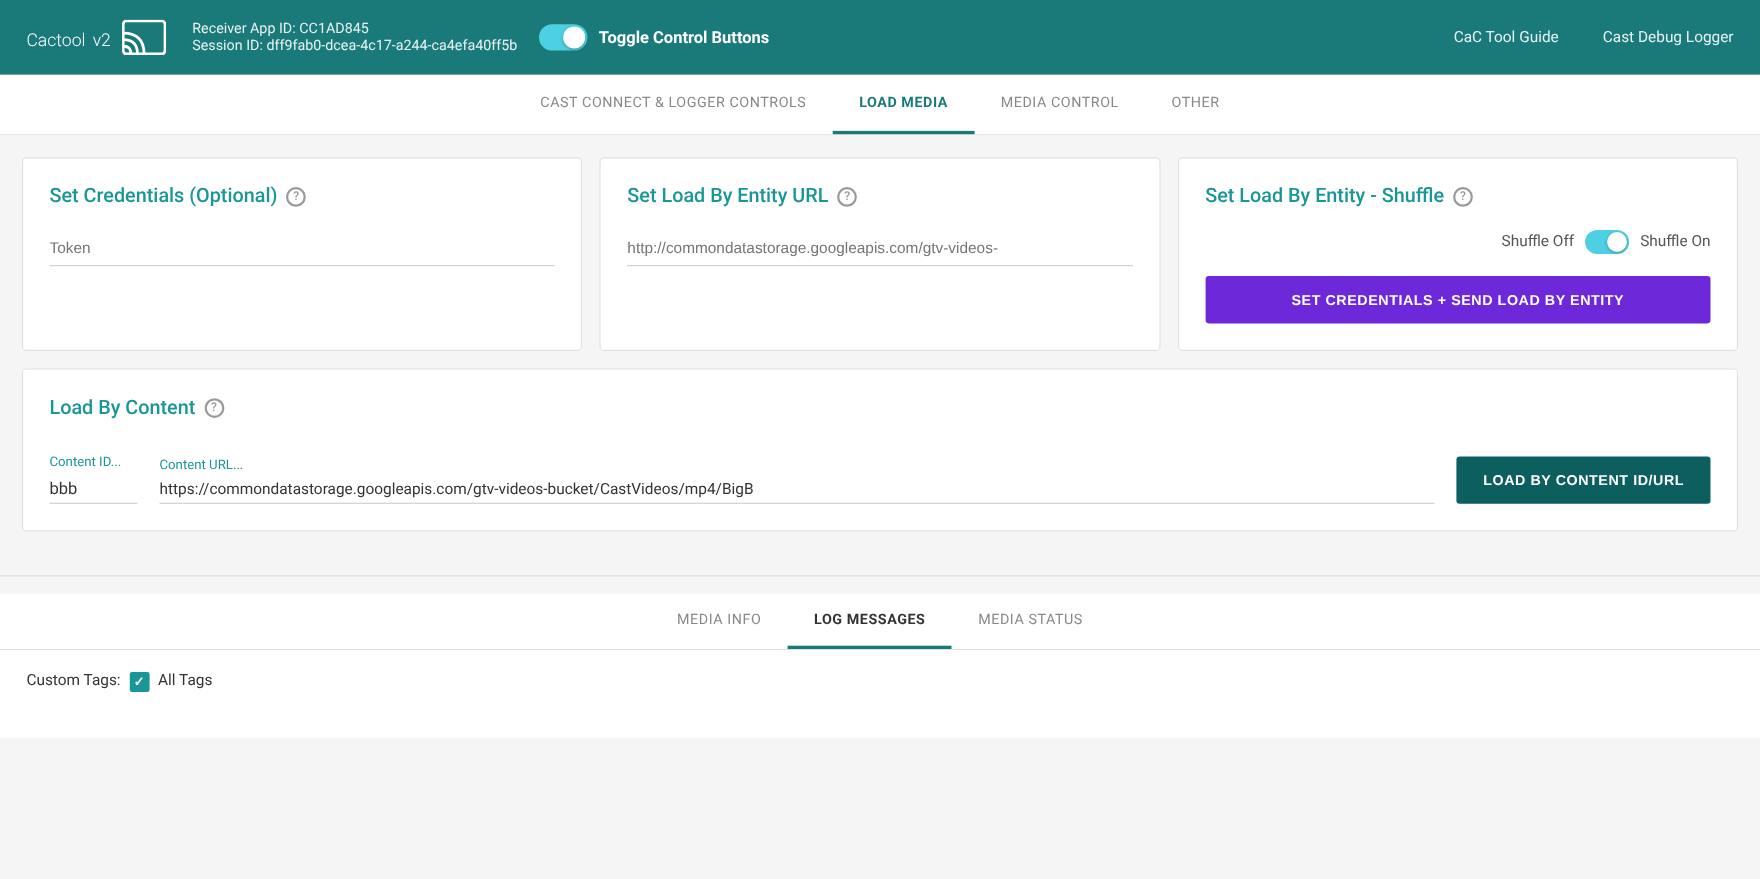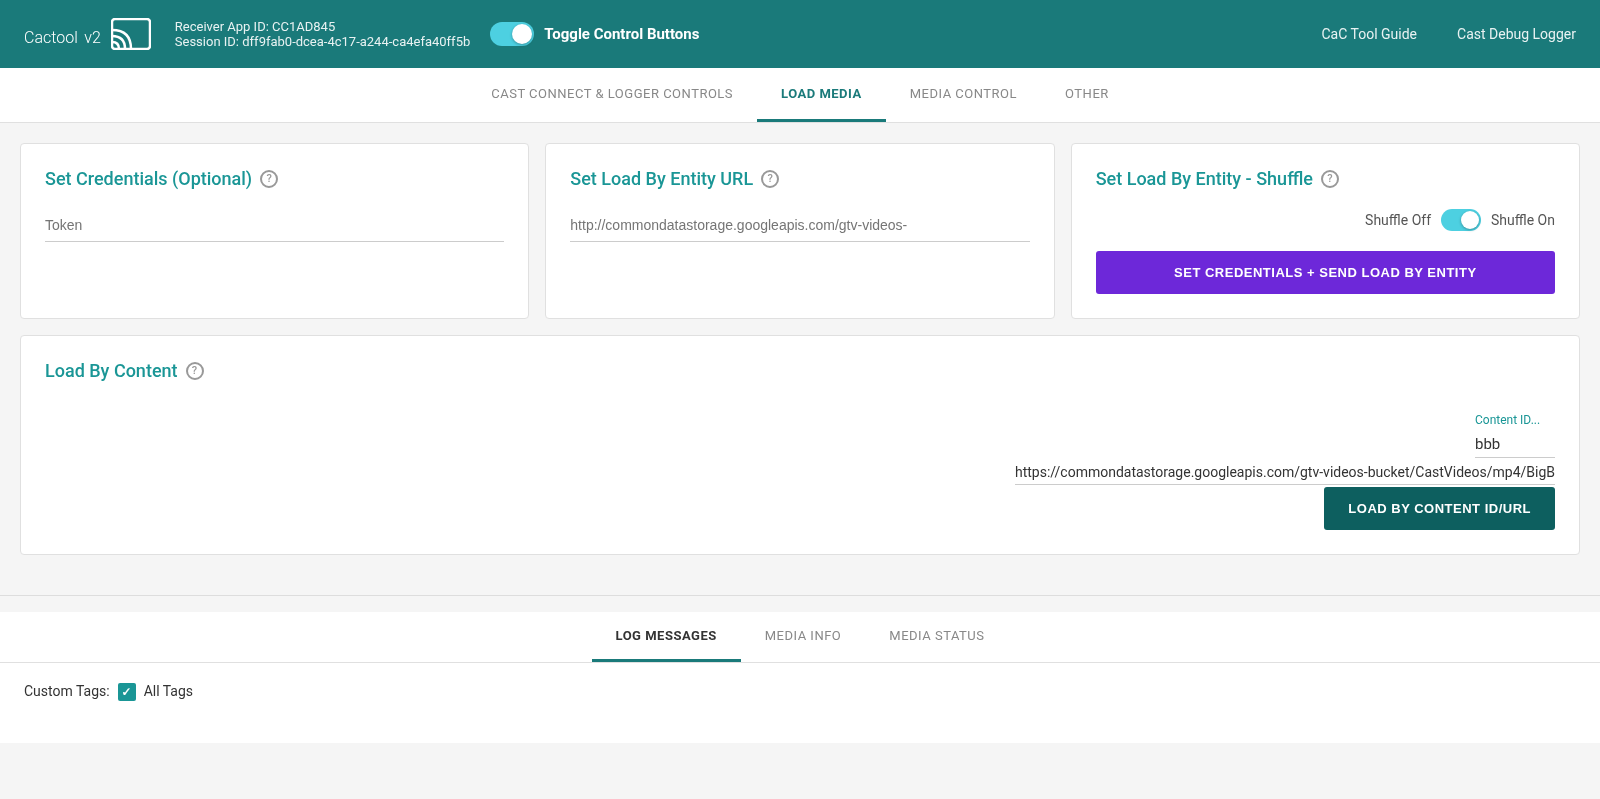--- a/index.html
+++ b/index.html
@@ -204,22 +204,21 @@
       border-radius: 4px;
       padding: 24px;
       margin-bottom: 16px;
       display: flex;
       flex-direction: column;
       gap: 12px;
     }
     .load-fields-row {
       display: flex;
       align-items: flex-end;
-      gap: 2px;
-      flex-direction: column;
+      gap: 20px;
     }
     .field-group {
       display: flex;
       flex-direction: column;
       gap: 4px;
     }
     .field-label {
       font-size: 12px;
       color: #1a9696;
     }
@@ -405,33 +404,34 @@
     <div class="card-title">
       <span>Load By Content</span>
       <span class="help-icon">?</span>
     </div>
     <div class="load-fields-row">
       <div class="field-group">
         <span class="field-label">Content ID...</span>
         <div class="field-value">bbb</div>
       </div>
       <div class="field-group field-group-url">
+        <span class="field-label">Content URL...</span>
         <div class="field-value-url">https://commondatastorage.googleapis.com/gtv-videos-bucket/CastVideos/mp4/BigB</div>
       </div>
       <button class="btn-load">LOAD BY CONTENT ID/URL</button>
     </div>
   </div>
 
 </div>
 
 <hr class="section-divider">
 
 <div class="bottom-tabs">
+  <div class="bottom-tab">MEDIA INFO</div>
   <div class="bottom-tab active">LOG MESSAGES</div>
-  <div class="bottom-tab">MEDIA INFO</div>
   <div class="bottom-tab">MEDIA STATUS</div>
 </div>
 
 <div class="bottom-content">
   <div class="custom-tags-row">
     <span class="custom-tags-label">Custom Tags:</span>
     <div class="checkbox-checked"></div>
     <span class="all-tags-label">All Tags</span>
   </div>
 </div>

